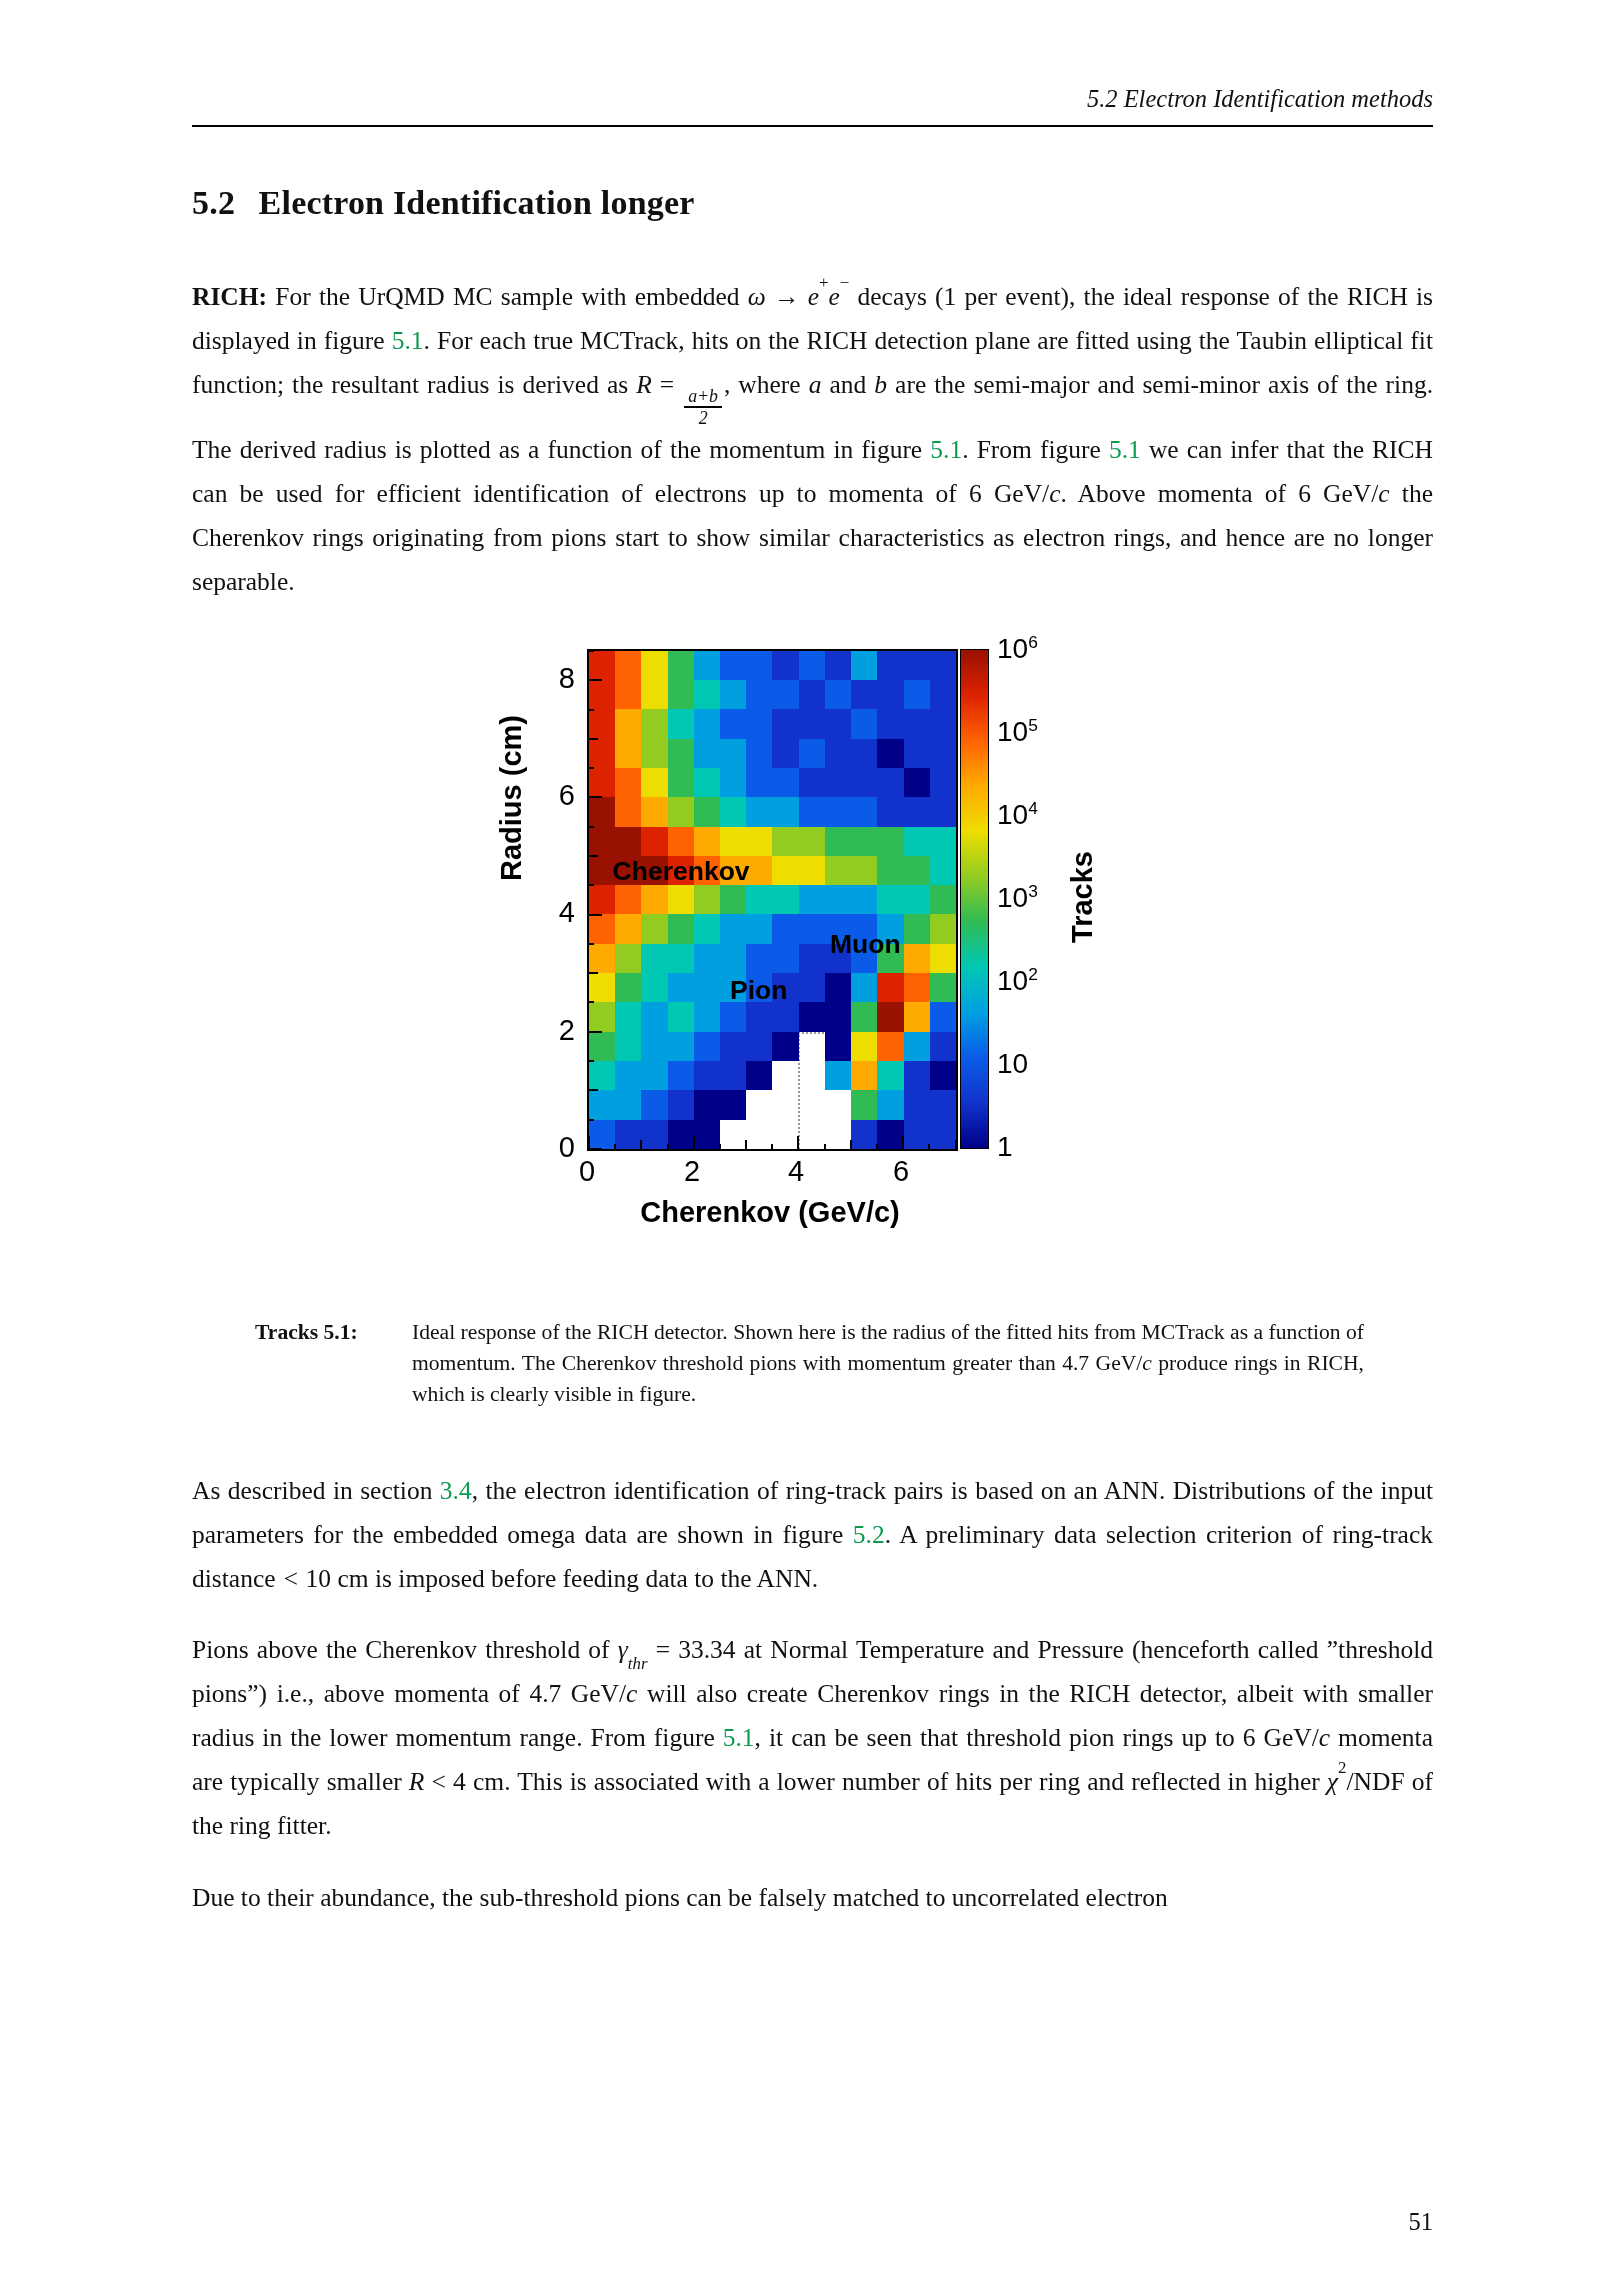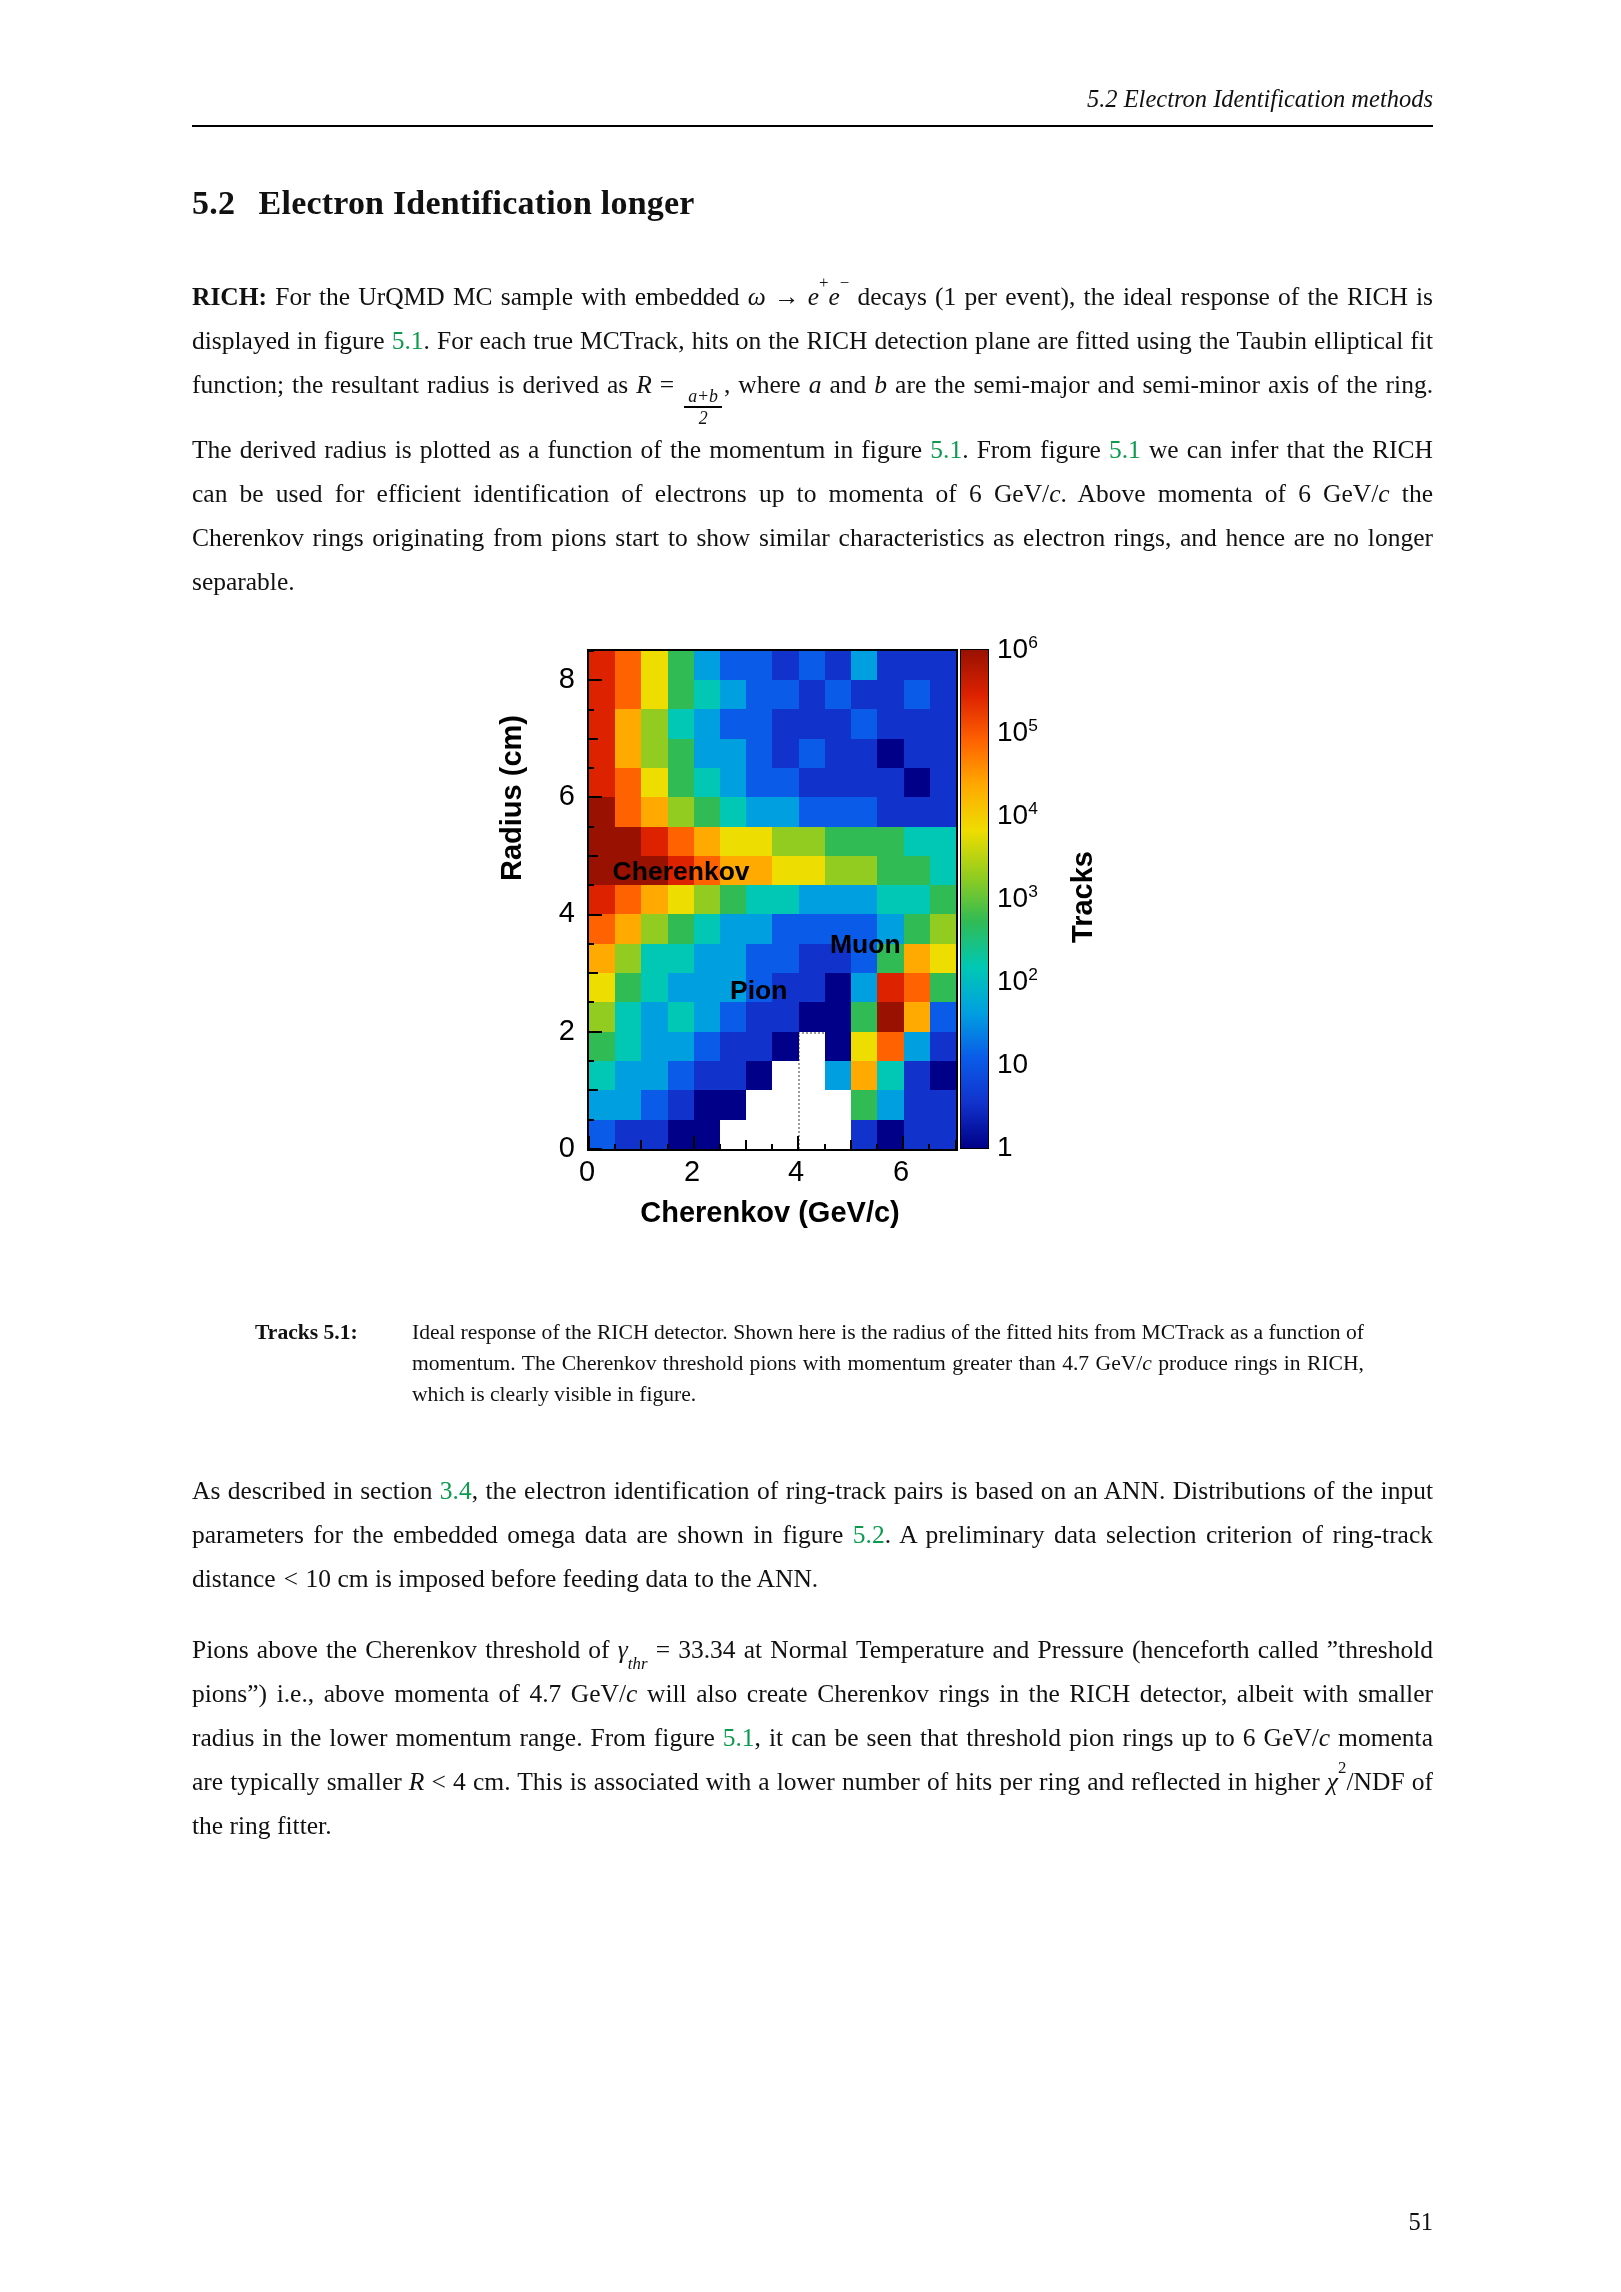--- a/index.html
+++ b/index.html
@@ -384,17 +384,18 @@
       <div class="cblab" style="top: 510px;"><span>1</span></div>
     </div>
 
   <div class="caption">
     <div class="caption-label">Tracks 5.1:</div>
     <div class="caption-text">Ideal response of the RICH detector.  Shown here is the radius of the fitted hits from MCTrack as a function of momentum.  The Cherenkov threshold pions with momentum greater than 4.7 GeV/<em>c</em> produce rings in RICH, which is clearly visible in figure.</div>
   </div>
 
   <p class="body-par after-figure">As described in section <a class="ref" style="color: rgb(12, 154, 78);">3.4</a>, the electron identification of ring-track pairs is based on an ANN. Distributions of the input parameters for the embedded omega data are shown in figure <a class="ref" style="color: rgb(12, 154, 78);">5.2</a>. A preliminary data selection criterion of ring-track distance <em>&lt;</em> 10 cm is imposed before feeding data to the ANN.</p>
   <p class="body-par">Pions above the Cherenkov threshold of <em>γ</em><sub class="si">thr</sub> = 33.34 at Normal Temperature and Pressure (henceforth called ”threshold pions”) i.e., above momenta of 4.7 GeV/<em>c</em> will also create Cherenkov rings in the RICH detector, albeit with smaller radius in the lower momentum range.  From figure <a class="ref" style="color: rgb(12, 154, 78);">5.1</a>, it can be seen that threshold pion rings up to 6 GeV/<em>c</em> momenta are typically smaller <em>R</em> &lt; 4 cm.  This is associated with a lower number of hits per ring and reflected in higher <em>χ</em><sup class="s">2</sup>/NDF of the ring fitter.</p>
+  <p class="body-par">Due to their abundance, the sub-threshold pions can be falsely matched to uncorrelated electron</p>
 
   <div class="page-num">51</div>
 
 </div>
 
 
 </body></html>

